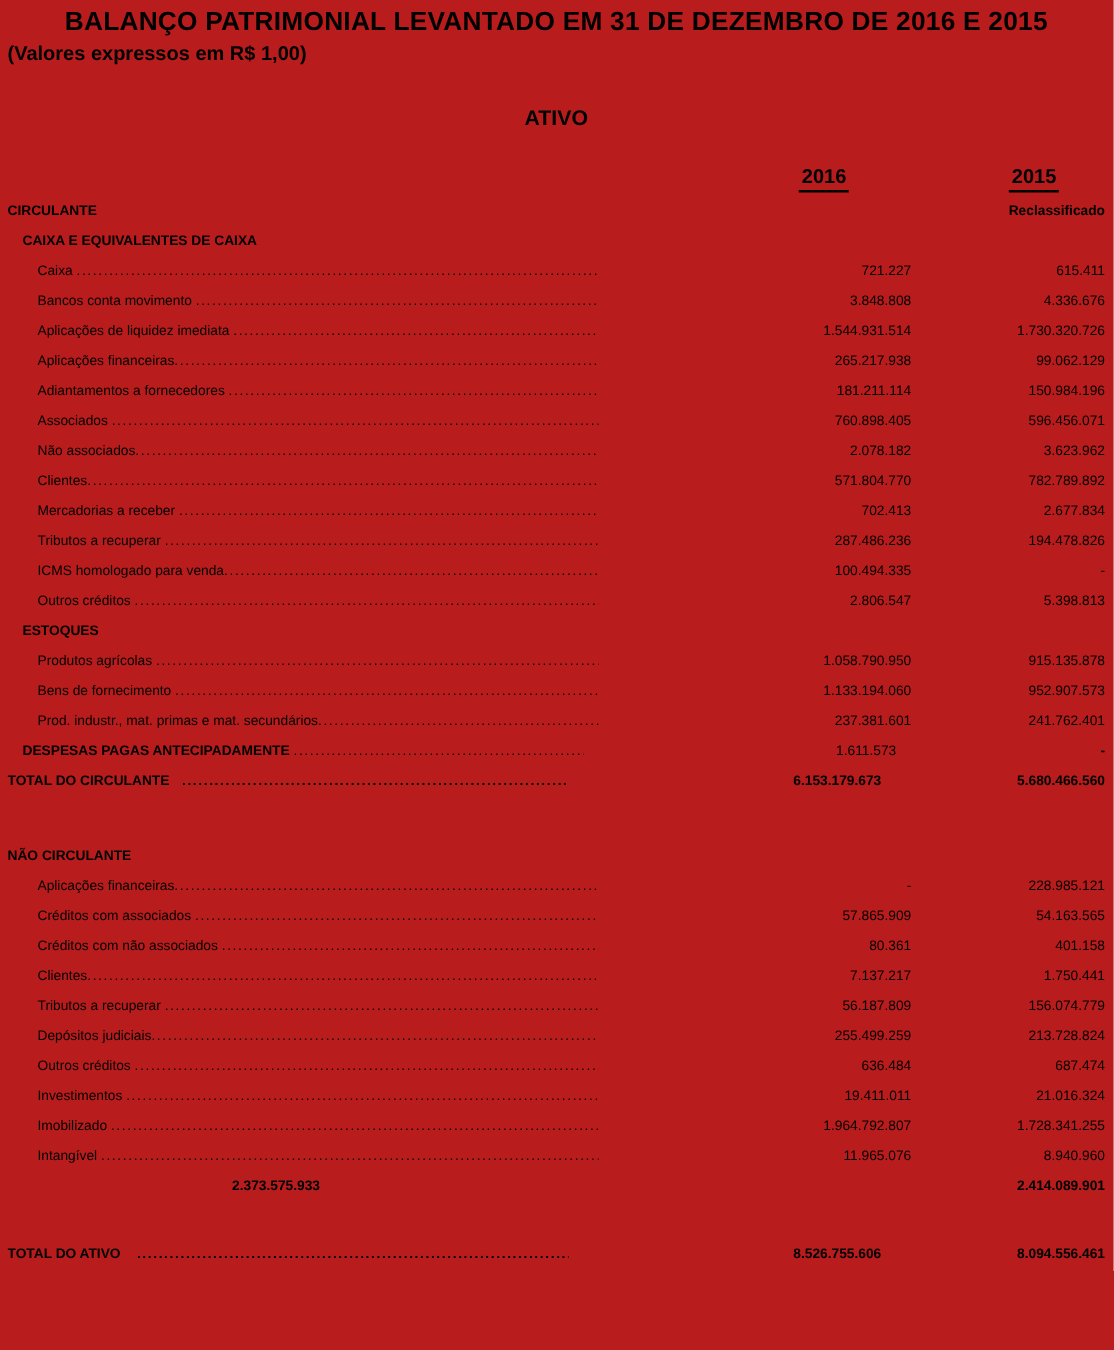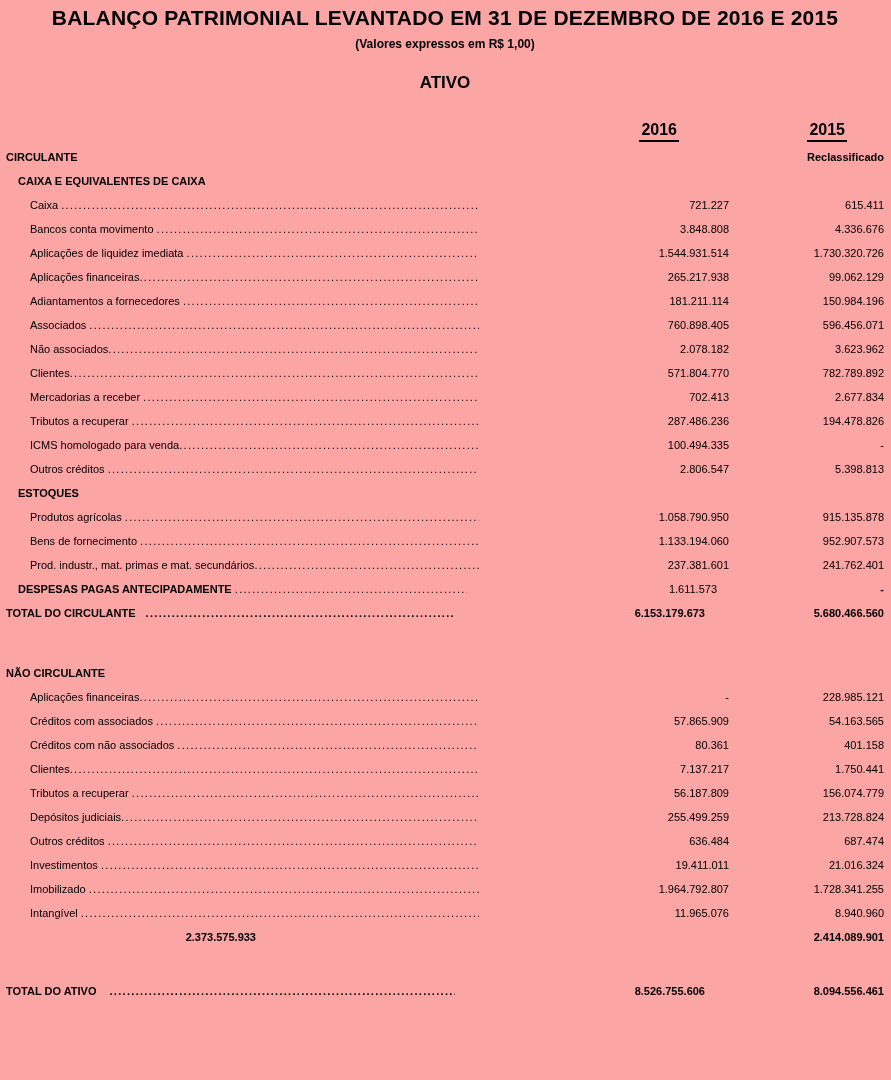--- a/index.html
+++ b/index.html
@@ -6,48 +6,47 @@
     margin: 0;
     padding: 0;
     background: #ffffff;
     color: #000000;
     font-family: "Liberation Sans", "DejaVu Sans", sans-serif;
   }
   .doc {
     position: relative;
     width: 891px;
     height: 1080px;
-    background: #fca5a5;
+    background: #b91c1c;
     overflow: hidden;
     padding: 0;
     box-sizing: border-box;
   }
   .inner {
     padding: 6px 7px 0 6px;
   }
   .title {
     font-size: 21px;
     line-height: 24px;
     font-weight: 700;
     text-align: center;
     letter-spacing: 0.2px;
   }
   .subtitle {
-    font-size: 12px;
+    font-size: 16px;
     line-height: 18px;
     font-weight: 700;
-    text-align: center;
     margin-top: 5px;
   }
   .section-title {
     font-size: 17px;
     line-height: 20px;
     font-weight: 700;
     text-align: center;
-    margin-top: 20px;
+    margin-top: 32px;
   }
   
   .cols {
     display: flex;
     align-items: baseline;
     justify-content: center;
   }
   .c-label { width: 449px; display: flex; overflow: hidden; white-space: nowrap; min-width: 0; }
   .c-v16   { width: 250px; text-align: right; white-space: nowrap; }
   .c-v15   { flex: 1; text-align: right; white-space: nowrap; }

